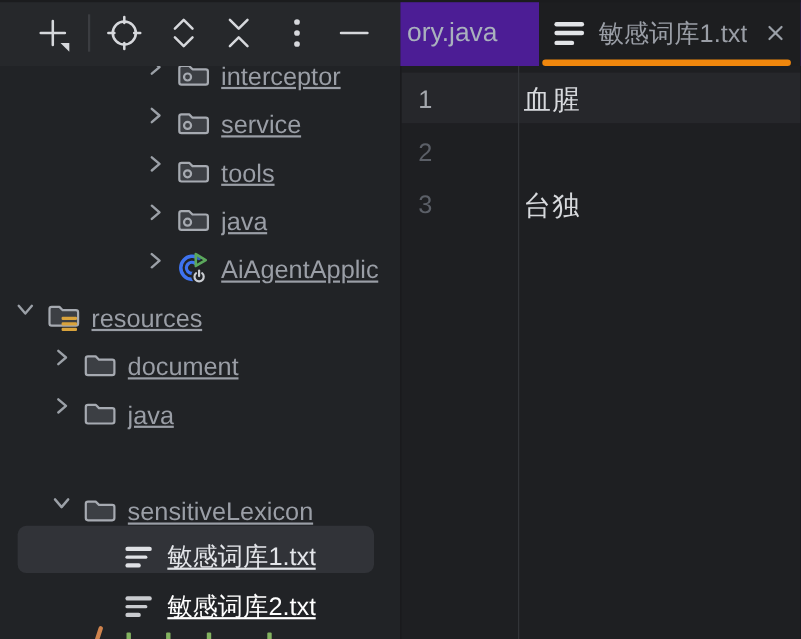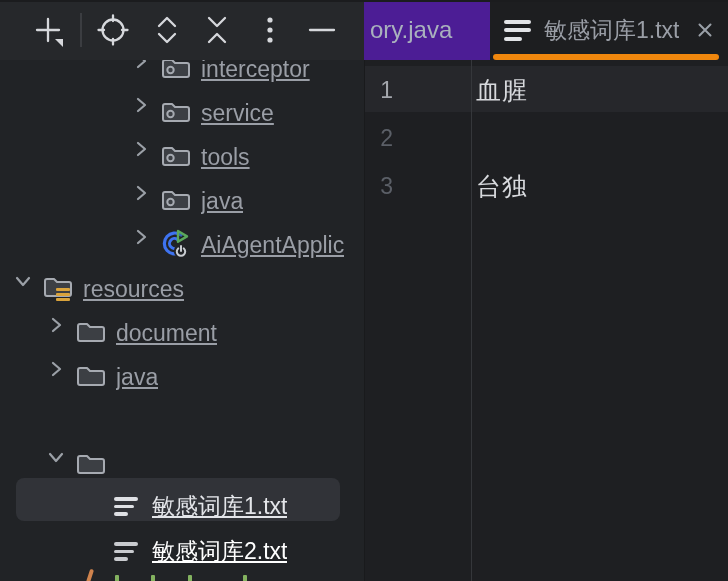--- a/index.html
+++ b/index.html
@@ -218,20 +218,21 @@
         <span class="chev">
           <svg class="chev-svg" width="20" height="20" viewBox="0 0 20 20">
               <polyline points="4,7 10,14 16,7"></polyline>
             </svg>
         </span>
         <span class="ticon">
           <svg class="folder-svg" width="30" height="26" viewBox="0 0 30 26">
             <path class="fbody" d="M2,7 Q2,5 4,5 H11 L14,8 H26 Q28,8 28,10 V20 Q28,22 26,22 H4 Q2,22 2,20 Z"></path>
           </svg>
         </span>
+        <span class="tlabel">sensitiveLexicon</span>
       </div>
 
       <div class="trow indent-file selected" style="top:478px">
         <span class="ticon">
           <span class="txt-icon">
               <i></i>
               <i></i>
               <i></i>
             </span>
         </span>

